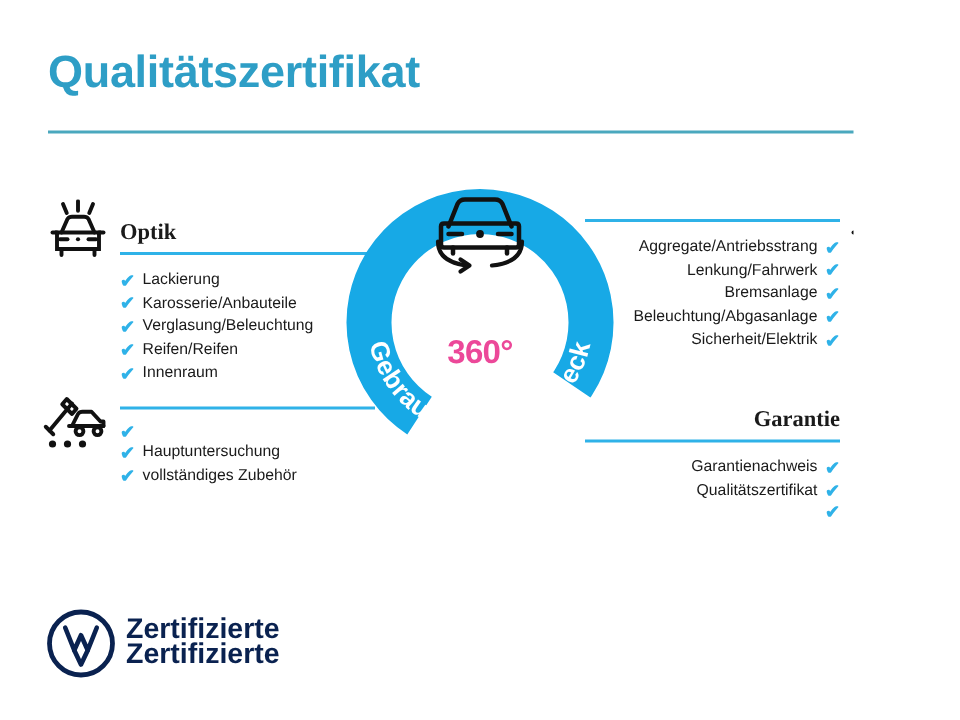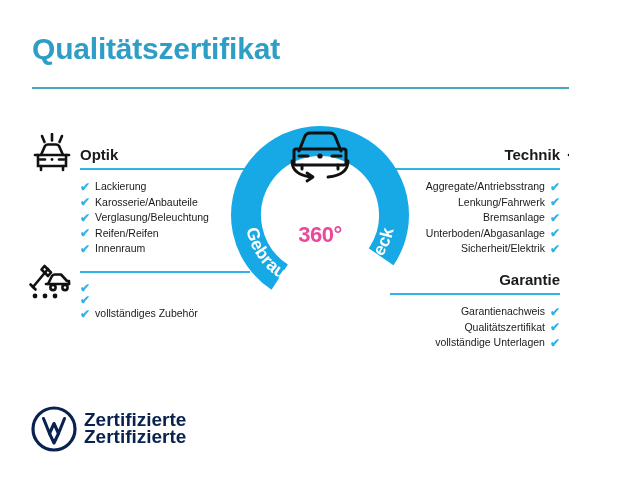--- a/index.html
+++ b/index.html
@@ -46,20 +46,21 @@
   .section.left  { left: 80px; }
   .section.right { left: 310px; text-align: right; }
 
   .section-head {
     font-size: 15px;
     font-weight: bold;
     color: #1A1A1A;
     line-height: 18px;
     margin: 0 0 4px 0;
     white-space: nowrap;
+    font-family: Liberation Serif, serif;
   }
   .section-rule {
     height: 2px;
     background: #2FB2E8;
     width: 170px;
     margin-bottom: 9px;
   }
   .section.right .section-rule {
     margin-left: auto;
   }
@@ -215,37 +216,36 @@
       <line x1="8" y1="28.5" x2="12" y2="28.5"></line>
       <line x1="30" y1="28.5" x2="34" y2="28.5"></line>
       <circle cx="21" cy="28.5" r="1.3" fill="#111111" stroke="none"></circle>
       <line x1="9" y1="34" x2="9" y2="38"></line>
       <line x1="33" y1="34" x2="33" y2="38"></line>
       <line x1="3" y1="24" x2="6" y2="24"></line>
       <line x1="36" y1="24" x2="40" y2="24"></line>
     </svg>
   </div>
   <div class="section right" style="top:146px;">
-    <div class="section-head">Technik</div>
     <div class="section-rule"></div>
     <ul class="check-list">
       <li>
         <span>Aggregate/Antriebsstrang</span>
         <span class="check-mark">✔</span>
       </li>
       <li>
         <span>Lenkung/Fahrwerk</span>
         <span class="check-mark">✔</span>
       </li>
       <li>
         <span>Bremsanlage</span>
         <span class="check-mark">✔</span>
       </li>
       <li>
-        <span>Unterboden/Abgasanlage</span>
+        <span>Beleuchtung/Abgasanlage</span>
         <span class="check-mark">✔</span>
       </li>
       <li>
         <span>Sicherheit/Elektrik</span>
         <span class="check-mark">✔</span>
       </li>
     </ul>
   </div>
 
   <div class="corner-icon" style="left:26px; top:258px;">
@@ -266,20 +266,21 @@
     </svg>
   </div>
   <div class="section left" style="top:271px;">
     <div class="section-rule"></div>
     <ul class="check-list">
       <li>
         <span class="check-mark">✔</span>
       </li>
       <li>
         <span class="check-mark">✔</span>
+        <span>Hauptuntersuchung</span>
       </li>
       <li>
         <span class="check-mark">✔</span>
         <span>vollständiges Zubehör</span>
       </li>
     </ul>
   </div>
 
   <div class="corner-icon" style="left:572px; top:259px; width:40px; height:42px;">
     <svg viewBox="0 0 40 42" fill="none" stroke="#111111" stroke-width="2.6" stroke-linejoin="round" stroke-linecap="round">
@@ -294,21 +295,20 @@
     <ul class="check-list">
       <li>
         <span>Garantienachweis</span>
         <span class="check-mark">✔</span>
       </li>
       <li>
         <span>Qualitätszertifikat</span>
         <span class="check-mark">✔</span>
       </li>
       <li>
-        <span>vollständige Unterlagen</span>
         <span class="check-mark">✔</span>
       </li>
     </ul>
   </div>
 
   <div class="badge">
     <svg viewBox="0 0 190 190">
       <defs>
         <path id="ringTextPath" d="M 20 95 A 75 75 0 0 0 170 95" fill="none"></path>
       </defs>

